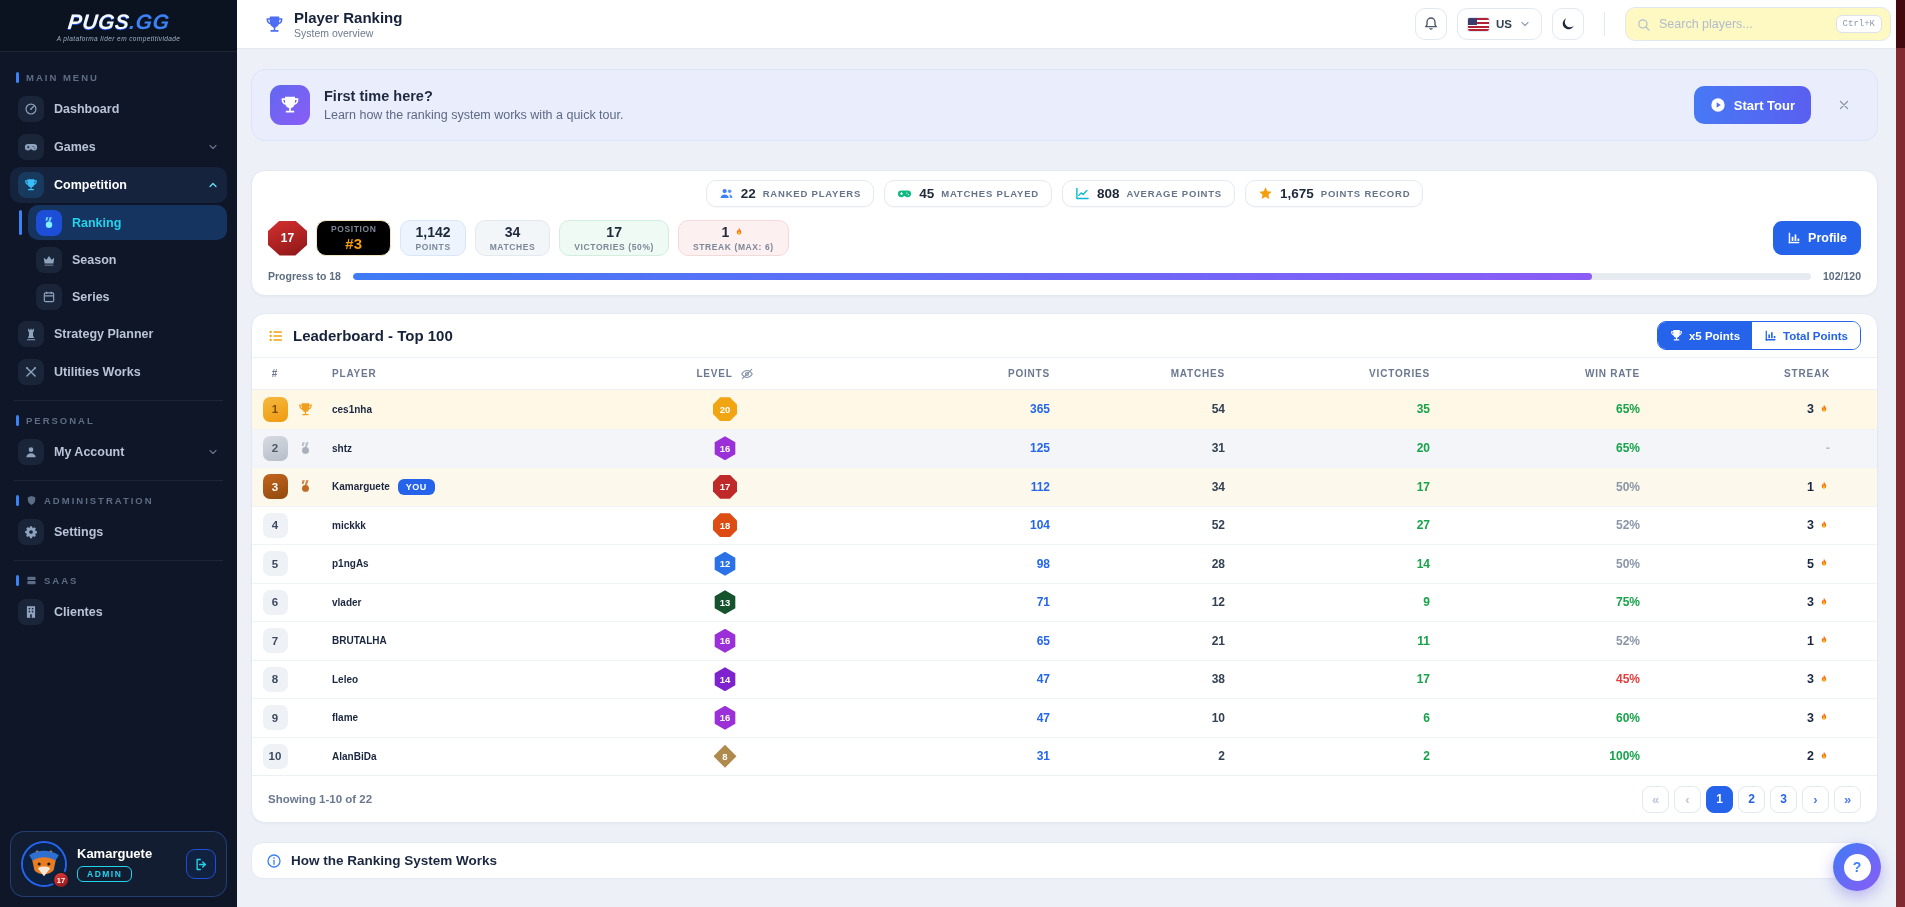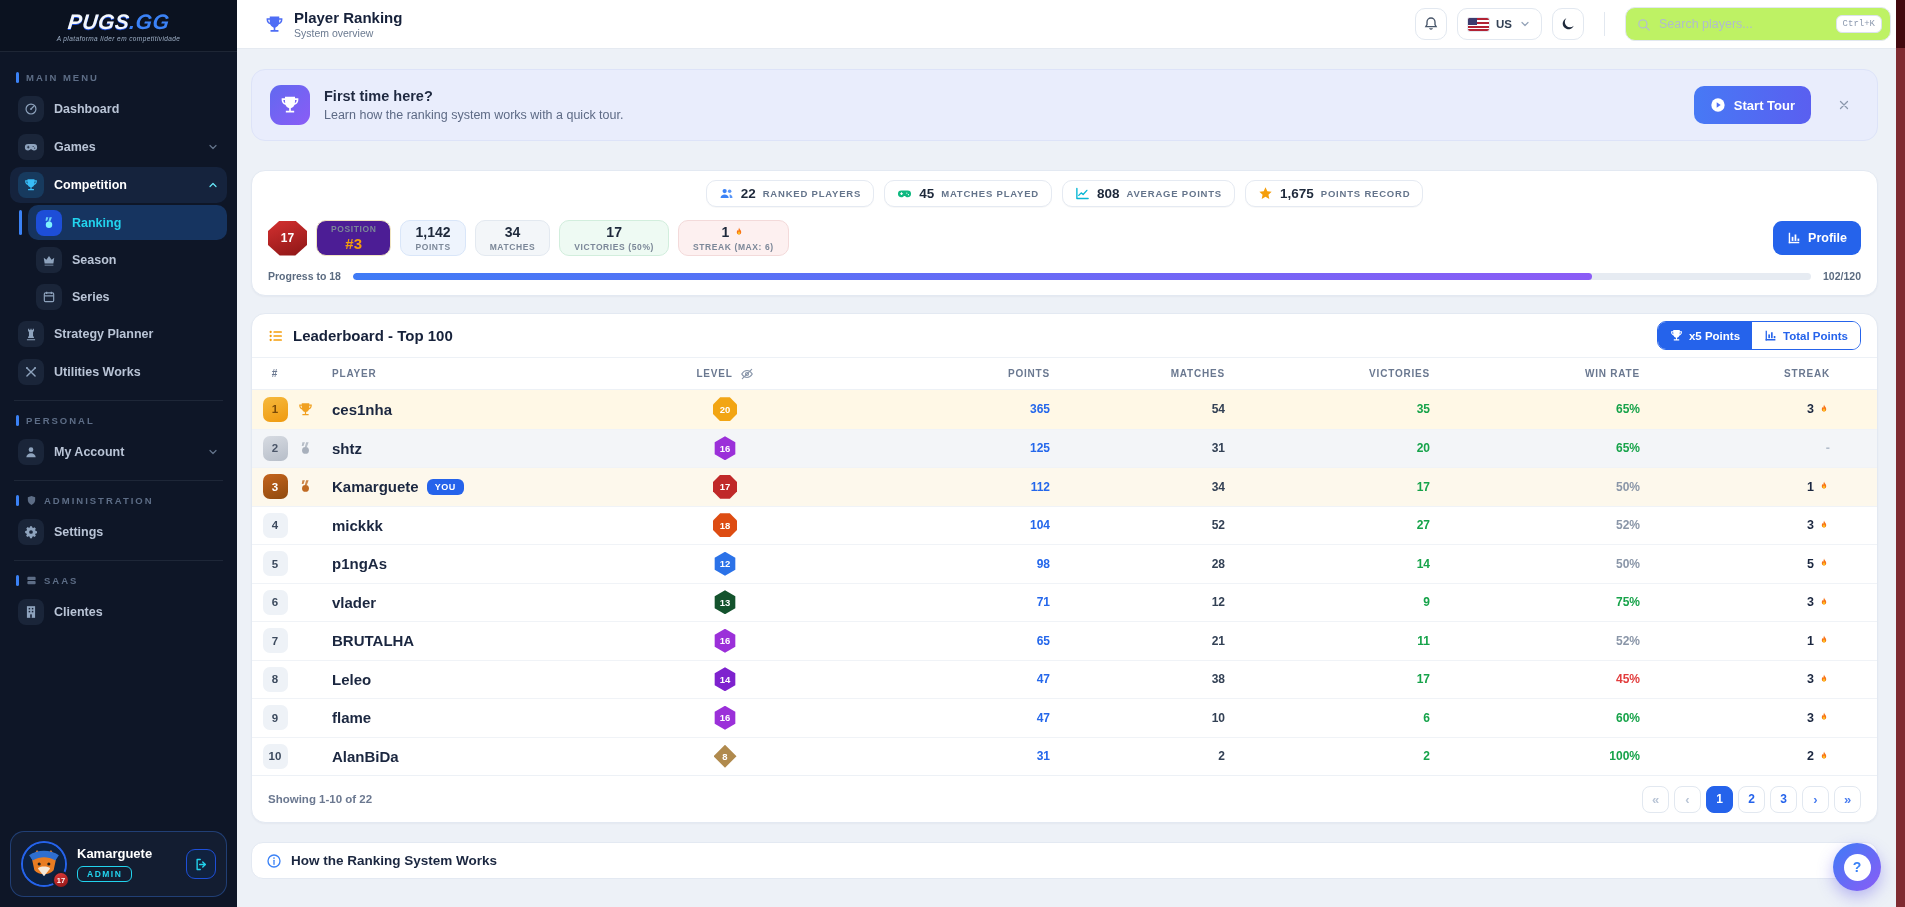--- a/index.html
+++ b/index.html
@@ -55,21 +55,21 @@
   .tb-right { margin-left:auto; display:flex; align-items:center; gap:10px; }
   .icon-btn { width:32px; height:32px; border:1px solid #e2e8f0; border-radius:10px; background:#fff; color:#475569; display:flex; align-items:center; justify-content:center; cursor:pointer; }
   .icon-btn svg { width:16px; height:16px; }
   .moon-btn { color:#1e293b; }
   .flag-btn { height:32px; border:1px solid #e2e8f0; border-radius:10px; background:#fff; display:flex; align-items:center; gap:7px; padding:0 10px; cursor:pointer; }
   .flag { width:21px; height:13px; border-radius:2px; position:relative; overflow:hidden; background:repeating-linear-gradient(180deg,#b22234 0 1.9px,#fff 1.9px 3.8px); box-shadow:0 0 0 1px #e2e8f0; }
   .flag::before { content:""; position:absolute; left:0; top:0; width:9px; height:7px; background:#3c3b6e; }
   .flag-label { font-size:11.5px; font-weight:bold; color:#334155; }
   .flag-btn .chev { color:#94a3b8; }
   .vdiv { width:1px; height:24px; background:#e2e8f0; margin:0 10px; }
-  .search-box { width:266px; height:34px; border:1px solid #e2e8f0; border-radius:10px; background:#bef264; display:flex; align-items:center; gap:8px; padding:0 8px 0 10px; }
+  .search-box { width:266px; height:34px; border:1px solid #e2e8f0; border-radius:10px; background:#fef9c3; display:flex; align-items:center; gap:8px; padding:0 8px 0 10px; }
   .search-box .icn svg { width:15px; height:15px; }
   .search-box .icn { color:#b3bfcf; display:flex; }
   .search-input { flex:1; border:none; outline:none; background:transparent; font-size:12.5px; color:#64748b; font-family:inherit; min-width:0; }
   .search-input::placeholder { color:#b0bccc; }
   .kbd { border:1px solid #dbe2ec; border-radius:6px; background:#fff; padding:3px 6px; font-family:"Liberation Mono","DejaVu Sans Mono",monospace; font-size:9px; color:#8e9bb0; }
 
   .content { padding:20px 27px 0 14px; }
 
   
   .banner { height:72px; border-radius:14px; background:#e9edfc; border:1px solid #dde3f8; display:flex; align-items:center; gap:14px; padding:17px 18px; margin-bottom:29px; }
@@ -88,21 +88,21 @@
   .s-badge { display:flex; align-items:center; gap:7px; border:1px solid #e5eaf2; background:#fff; border-radius:10px; padding:5px 12px; box-shadow:0 1px 1px rgba(15,23,42,.03); }
   .s-badge .icn { display:flex; }
   .s-badge .icn svg { width:15px; height:15px; }
   .s-val { font-size:13.5px; font-weight:800; color:#1e293b; }
   .s-lab { font-size:9.5px; font-weight:bold; color:#64748b; letter-spacing:.8px; }
   .pos-row { display:flex; align-items:center; gap:9px; margin-top:13px; }
   .octagon-lvl { width:39px; height:35px; clip-path:polygon(30% 0,70% 0,100% 30%,100% 70%,70% 100%,30% 100%,0 70%,0 30%); background:linear-gradient(160deg,#d43030,#8c1616); color:#fff; font-size:12px; font-weight:800; display:flex; align-items:center; justify-content:center; flex:0 0 39px; }
   .pill { border-radius:10px; border:1px solid; padding:3px 14px; text-align:center; min-width:64px; }
   .pill .pv { font-size:14px; font-weight:800; color:#1e293b; display:flex; align-items:center; justify-content:center; gap:4px; }
   .pill .pl { font-size:8.5px; font-weight:bold; color:#7b8798; letter-spacing:.6px; margin-top:2px; }
-  .pill.amber { background:#4c1d95; border-color:#f1e5c2; }
+  .pill.amber { background:#000000; border-color:#f1e5c2; }
   .pill.amber .pv { color:#f59e0b; font-size:15px; }
   .pill.amber .pl { margin:0 0 1px; }
   .pill.blue { background:#eef4fd; border-color:#d9e6f9; }
   .pill.gray { background:#f3f6f9; border-color:#e3e9f0; }
   .pill.green { background:#eefaf3; border-color:#d2eedd; }
   .pill.red { background:#fdf0f0; border-color:#f3dada; }
   .flame-icn { display:inline-flex; }
   .flame-icn svg { width:12px; height:13px; }
   .profile-btn { margin-left:auto; height:34px; border:none; border-radius:9px; background:#2563eb; color:#fff; font-size:12.5px; font-weight:bold; font-family:inherit; padding:0 14px; display:flex; align-items:center; gap:7px; cursor:pointer; }
   .profile-btn svg { width:14px; height:14px; }
@@ -136,21 +136,21 @@
   .lb-row.tone-you { background:#fdf8ec; }
   .rank-badge { width:25px; height:25px; border-radius:7px; display:flex; align-items:center; justify-content:center; font-size:11.5px; font-weight:800; justify-self:center; }
   .rank-gold { background:linear-gradient(160deg,#f6b93d,#ef9a10); color:#7a4a07; }
   .rank-silver { background:linear-gradient(160deg,#d7dbe2,#b6bdc8); color:#4a5568; }
   .rank-bronze { background:linear-gradient(160deg,#c4641d,#8f4a0e); color:#fff; }
   .rank-default { background:#eef2f7; color:#3c4a5e; }
   .medal-cell { display:flex; justify-content:center; }
   .medal-cell svg { width:15px; height:15px; }
   .m-gold { color:#f0a020; } .m-silver { color:#a8b0bc; } .m-bronze { color:#c06a22; }
   .player-cell { display:flex; align-items:center; padding-left:12px; gap:8px; }
-  .p-name { font-size:15px; font-weight:800; color:#1b2740; }
+  .p-name { font-size:10px; font-weight:800; color:#1b2740; }
   .you-badge { background:#2563eb; color:#fff; font-size:9px; font-weight:800; letter-spacing:.5px; border-radius:6px; padding:3px 8px; }
   .lvl-cell { justify-self:center; }
   .lvl { width:24px; height:24px; display:flex; align-items:center; justify-content:center; color:#fff; font-size:9.5px; font-weight:800; }
   .lvl.octagon { clip-path:polygon(30% 0,70% 0,100% 30%,100% 70%,70% 100%,30% 100%,0 70%,0 30%); }
   .lvl.hexagon { clip-path:polygon(50% 0,93% 25%,93% 75%,50% 100%,7% 75%,7% 25%); }
   .lvl.diamond { clip-path:polygon(50% 0,100% 50%,50% 100%,0 50%); width:23px; height:23px; }
   .num-cell { justify-self:end; font-size:12px; }
   .points-cell { font-weight:800; color:#2467eb; cursor:pointer; }
   .matches-cell { font-weight:bold; color:#334155; }
   .victories-cell { font-weight:800; color:#16a34a; }

